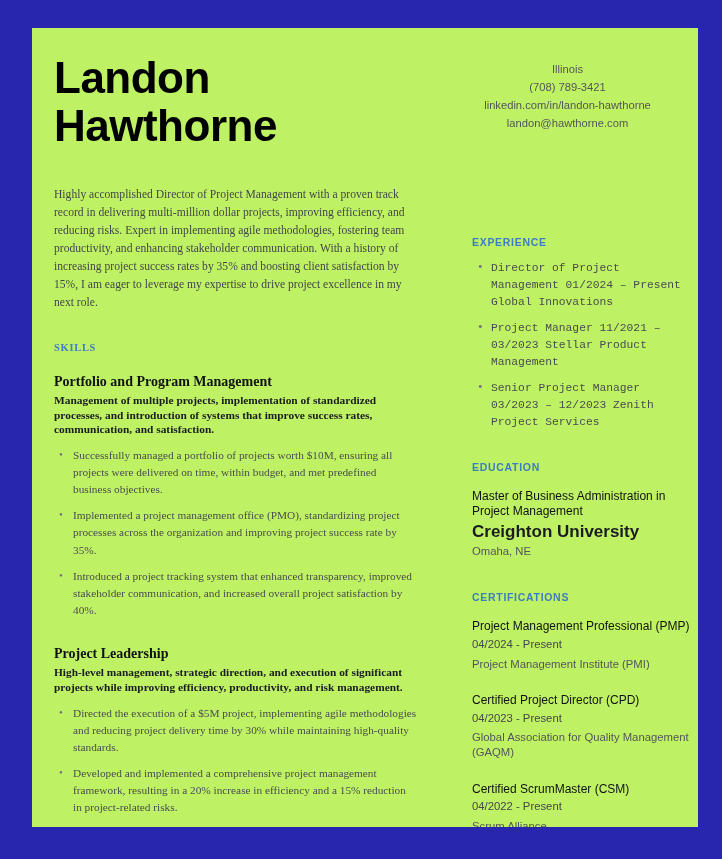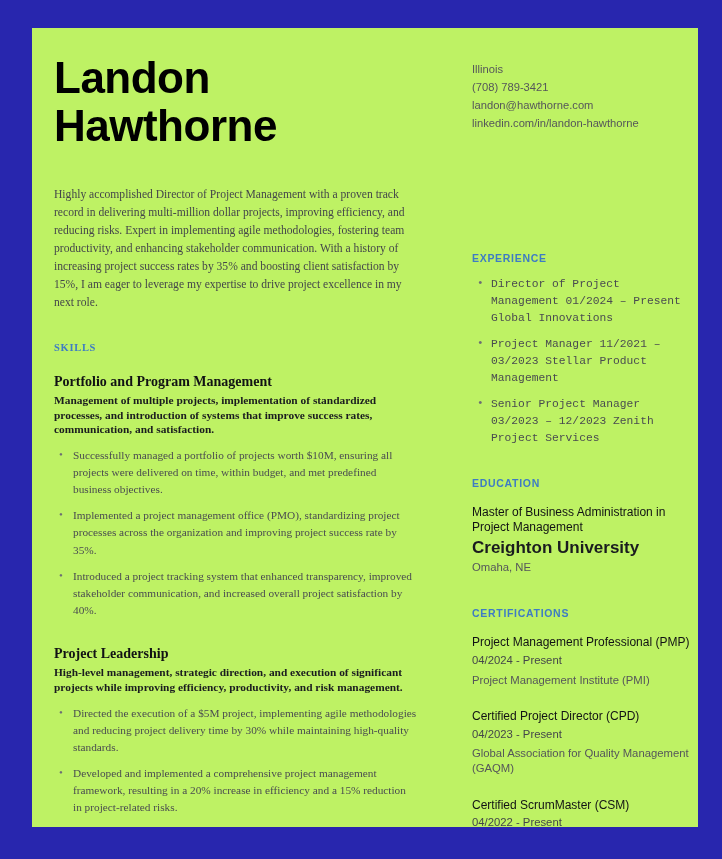--- a/index.html
+++ b/index.html
@@ -29,41 +29,42 @@
     left:22px; top:26px;
     width:330px;
     font-size:44px;
     font-weight:bold;
     line-height:1.08;
     color:#000000;
     letter-spacing:-0.5px;
   }
   .contact {
     position:absolute;
-    left:440px; top:32px;
+    left:428px; top:32px;
     width:215px;
+    text-align:center;
   }
   .contact div {
     font-size:11.2px;
     line-height:1.62;
     color:#55565a;
     white-space:nowrap;
   }
 
   
   .cols { position:relative; }
   .col-left {
     position:absolute;
     left:22px; top:8px;
     width:363px;
     font-family:Liberation Serif, serif;
   }
   .col-right {
     position:absolute;
-    left:440px; top:16px;
+    left:440px; top:0;
     width:220px;
   }
 
   
   .sec-head {
     font-size:10.5px;
     font-weight:bold;
     color:#3e7cc4;
     letter-spacing:0.7px;
     text-transform:uppercase;
@@ -163,22 +164,22 @@
 
 <div class="page">
   <div class="inner">
 
     <div class="header">
       <div class="name">Landon Hawthorne</div>
 
       <div class="contact">
         <div>Illinois</div>
         <div>(708) 789-3421</div>
+        <div>linkedin.com/in/landon-hawthorne</div>
         <div>landon@hawthorne.com</div>
-        <div>linkedin.com/in/landon-hawthorne</div>
       </div>
     </div>
 
     <div class="cols">
 
       <div class="col-left">
 
         <div class="summary">Highly accomplished Director of Project Management with a proven track record in delivering multi-million dollar projects, improving efficiency, and reducing risks. Expert in implementing agile methodologies, fostering team productivity, and enhancing stakeholder communication. With a history of increasing project success rates by 35% and boosting client satisfaction by 15%, I am eager to leverage my expertise to drive project excellence in my next role.</div>
 
         <div style="height:30px"></div>

